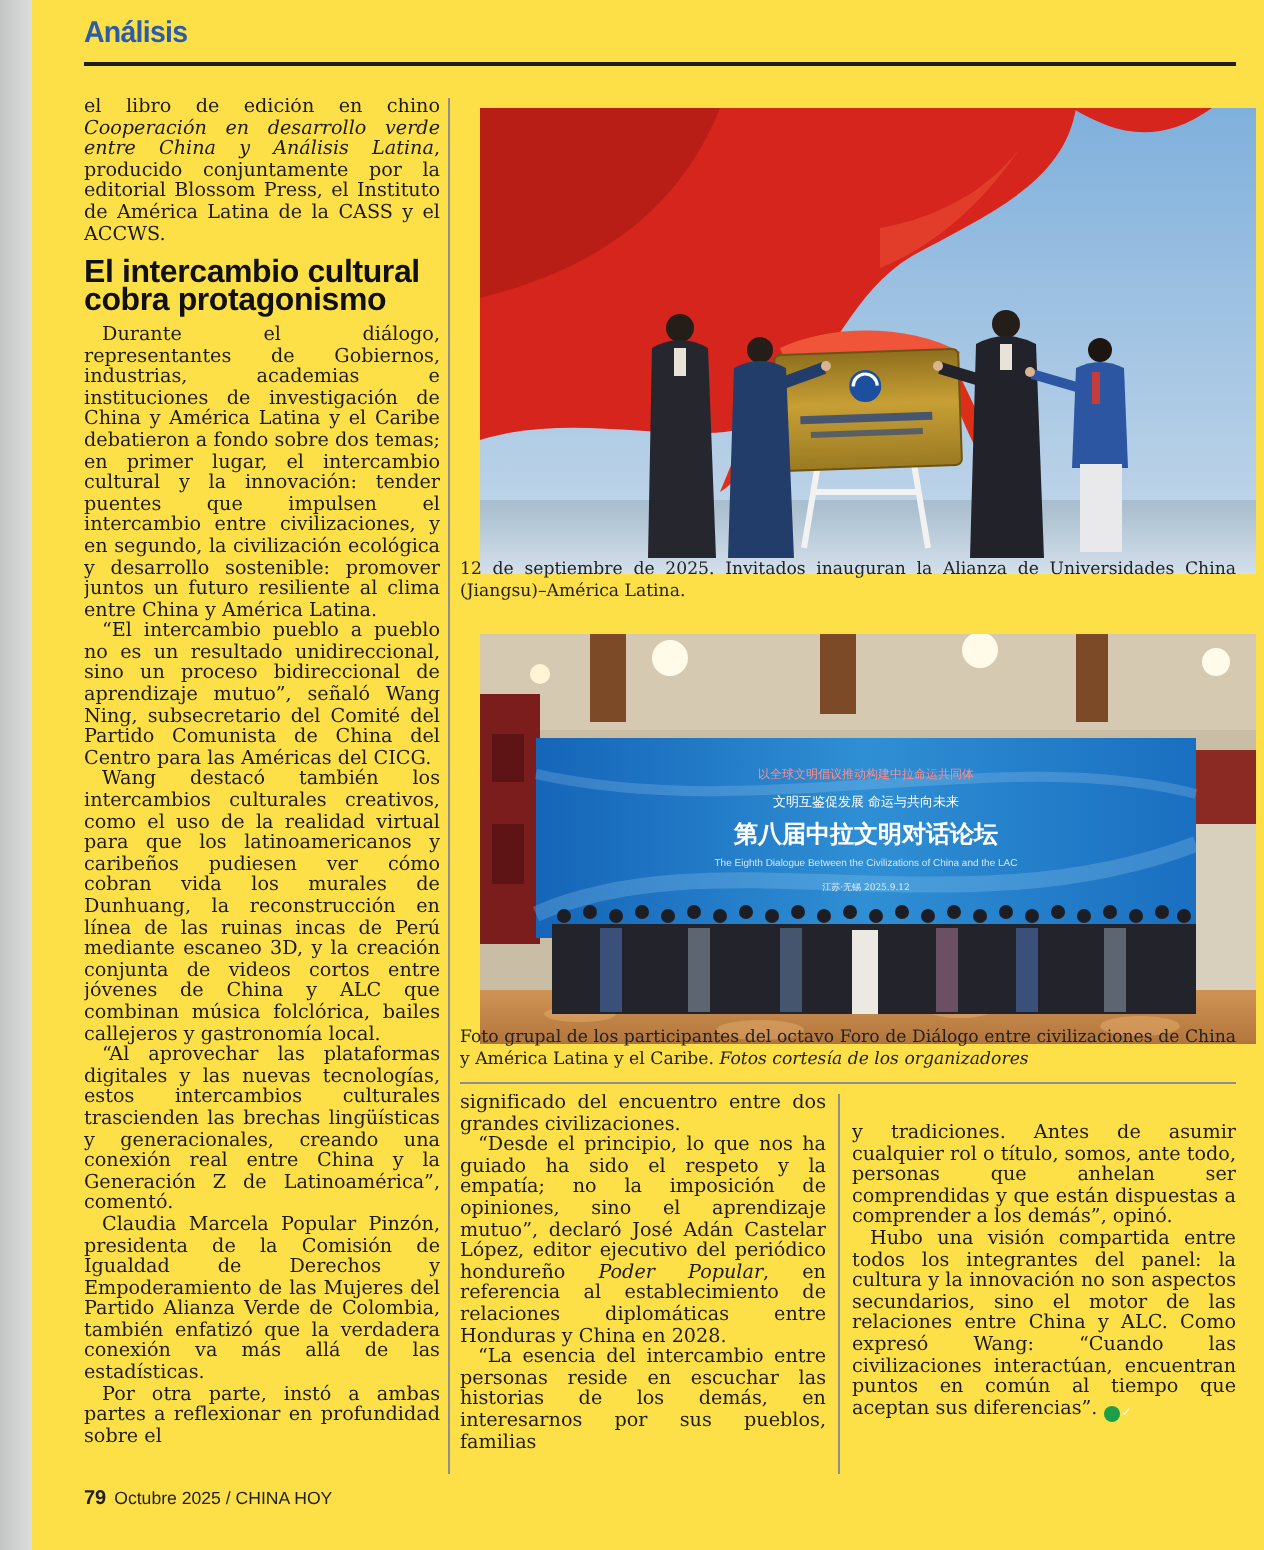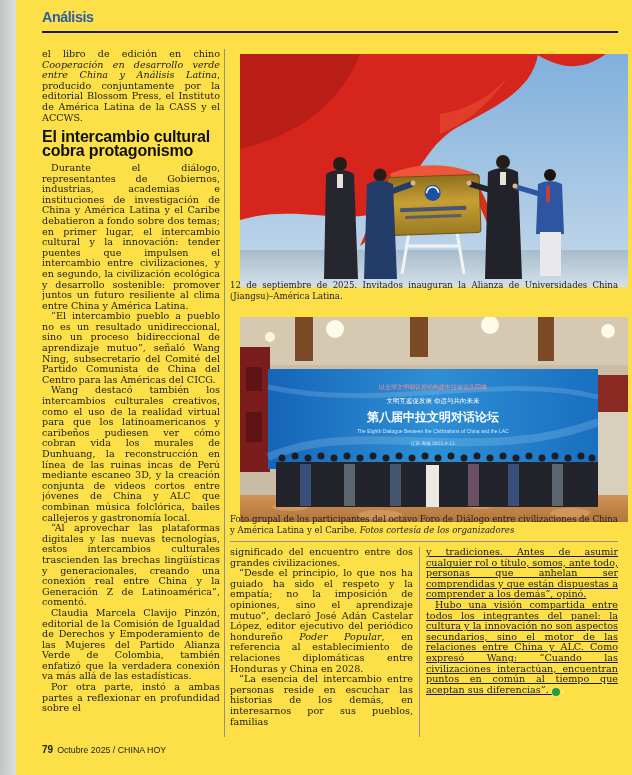--- a/index.html
+++ b/index.html
@@ -38,21 +38,21 @@
   #photo2 { left:230px; top:307px; width:388px; height:205px; }
   figure svg { display:block; }
 
   .caption { position:absolute; left:230px; width:388px;
     font-size:8.6px; line-height:11px; text-align:justify; color:#222; }
   #caption1 { top:280px; }
   #caption2 { top:514px; }
   .credit { font-style:italic; }
 
   #col-mid   { position:absolute; left:230px; top:547px; width:183px; height:192px; overflow:hidden; }
-  #col-right { position:absolute; left:426px; top:547px; width:192px; height:192px; overflow:hidden;text-decoration:underline; }
+  #col-right { position:absolute; left:426px; top:562px; width:192px; height:192px; overflow:hidden; }
 
   .page-footer { position:absolute; left:42px; top:744px;
     font-family:"Liberation Sans", sans-serif; font-size:8.8px; color:#222; }
   .pagenum { font-weight:bold; font-size:10px; margin-right:4px; }
 
   .endmark {
     display:inline-block; width:8px; height:8px; border-radius:50%;
     background:#1f9e4a; color:#fff; font-size:6px; line-height:8px;
     text-align:center; vertical-align:-1px;
     font-family:"DejaVu Sans", sans-serif; font-style:normal;
@@ -67,21 +67,21 @@
   <div class="section-label">Análisis</div>
   <div class="header-rule"></div>
 
   <div class="col col-left">
     <p class="noindent"><span>el libro de edición en chino </span><i>Cooperación en desarrollo verde entre China y Análisis Latina</i><span>, producido conjuntamente por la editorial Blossom Press, el Instituto de América Latina de la CASS y el ACCWS.</span></p>
     <h2 class="subhead">El intercambio cultural cobra protagonismo</h2>
     <p>Durante el diálogo, representantes de Gobiernos, industrias, academias e instituciones de investigación de China y América Latina y el Caribe debatieron a fondo sobre dos temas; en primer lugar, el intercambio cultural y la innovación: tender puentes que impulsen el intercambio entre civilizaciones, y en segundo, la civilización ecológica y desarrollo sostenible: promover juntos un futuro resiliente al clima entre China y América Latina.</p>
     <p>“El intercambio pueblo a pueblo no es un resultado unidireccional, sino un proceso bidireccional de aprendizaje mutuo”, señaló Wang Ning, subsecretario del Comité del Partido Comunista de China del Centro para las Américas del CICG.</p>
     <p>Wang destacó también los intercambios culturales creativos, como el uso de la realidad virtual para que los latinoamericanos y caribeños pudiesen ver cómo cobran vida los murales de Dunhuang, la reconstrucción en línea de las ruinas incas de Perú mediante escaneo 3D, y la creación conjunta de videos cortos entre jóvenes de China y ALC que combinan música folclórica, bailes callejeros y gastronomía local.</p>
     <p>“Al aprovechar las plataformas digitales y las nuevas tecnologías, estos intercambios culturales trascienden las brechas lingüísticas y generacionales, creando una conexión real entre China y la Generación Z de Latinoamérica”, comentó.</p>
-    <p>Claudia Marcela Clavijo Pinzón, editorial de la Comisión de Igualdad de Derechos y Empoderamiento de las Mujeres del Partido Alianza Verde de Colombia, también enfatizó que la verdadera conexión va más allá de las estadísticas.</p>
+    <p>Claudia Marcela Popular Pinzón, presidenta de la Comisión de Igualdad de Derechos y Empoderamiento de las Mujeres del Partido Alianza Verde de Colombia, también enfatizó que la verdadera conexión va más allá de las estadísticas.</p>
     <p>Por otra parte, instó a ambas partes a reflexionar en profundidad sobre el</p>
   </div>
 
   <div class="vrule" id="vrule-left"></div>
 
   <figure id="photo1">
     <svg width="388" height="233" viewBox="0 0 388 233">
       <defs>
         <linearGradient id="sky" x1="0" y1="0" x2="0" y2="1">
           <stop offset="0" stop-color="#7fb0dc"></stop>

